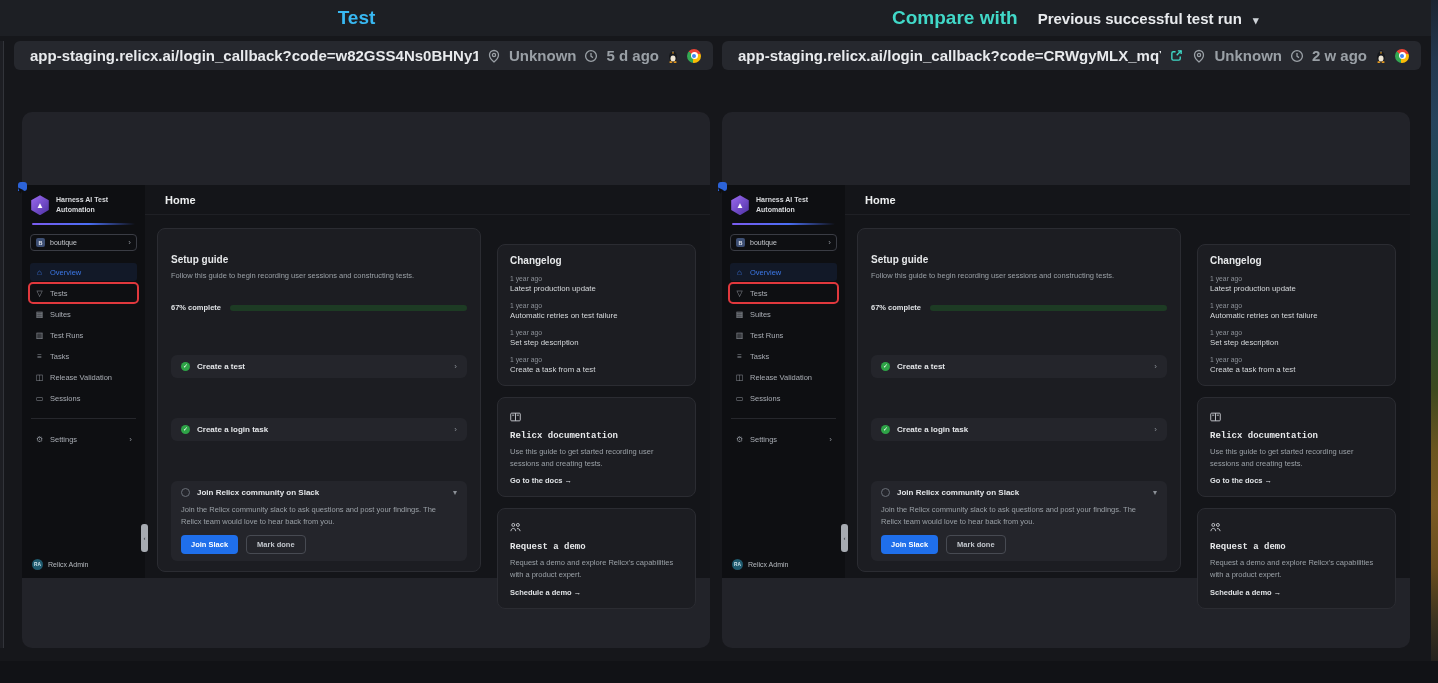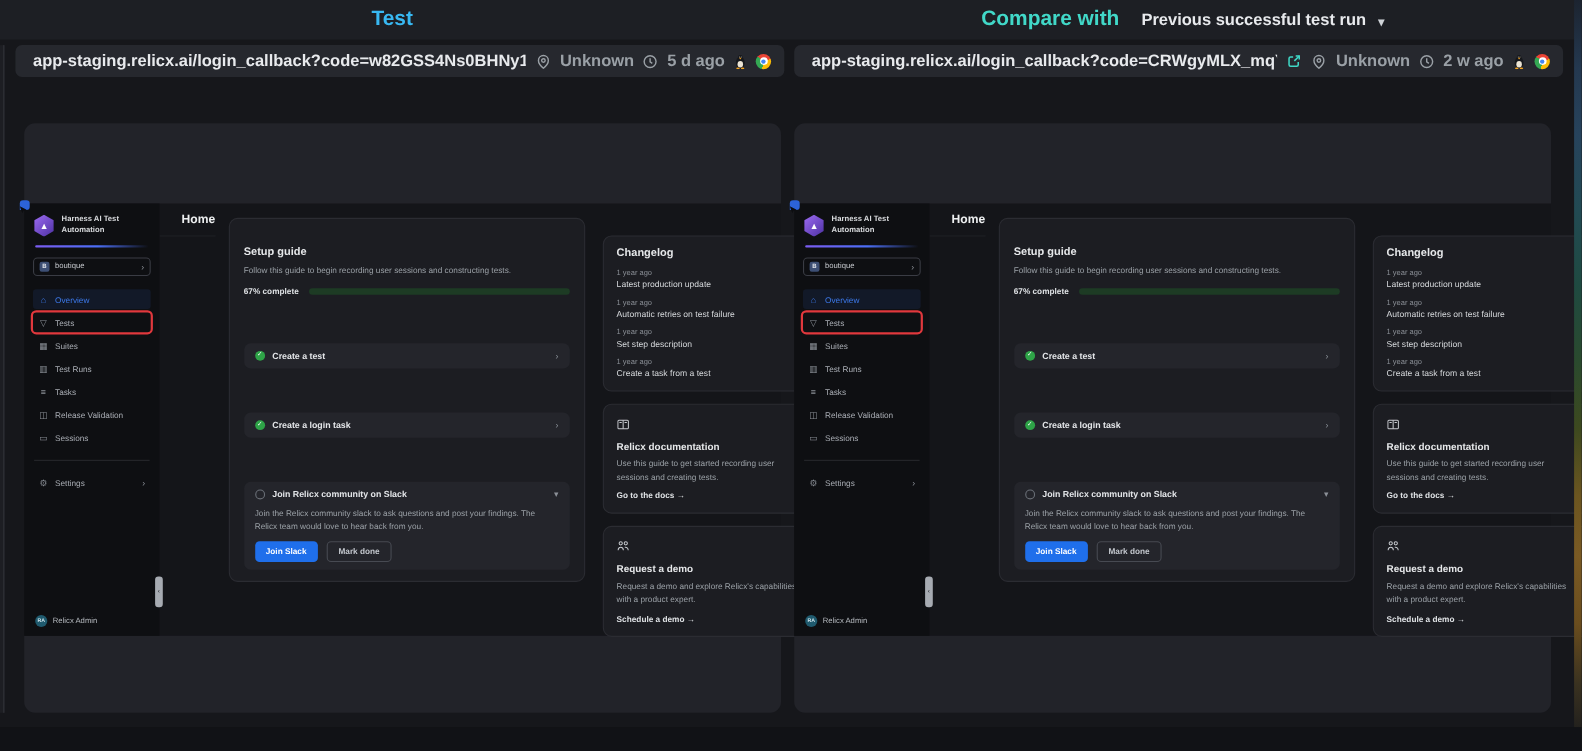--- a/index.html
+++ b/index.html
@@ -73,32 +73,32 @@
   .sb-sep { height:1px; background:#26272c; margin:11px 1px; }
   .sb-user { margin-top:auto; display:flex; align-items:center; gap:5px; padding:0 2px;
     color:#b7bbc0; font-size:7px; }
   .avatar { width:11px; height:11px; flex:none; border-radius:50%; background:#1f5a6e; color:#cfe3ea;
     font-size:4.8px; font-weight:700; display:flex; align-items:center; justify-content:center; }
   .collapse { position:absolute; left:119px; top:339px; width:7px; height:28px; z-index:4;
     background:#a7abb2; border-radius:3px; color:#24262b; font-size:6px;
     display:flex; align-items:center; justify-content:center; }
 
   
-  .main { flex:1; min-width:0; display:flex; flex-direction:row; }
+  .main { flex:1; min-width:0; display:flex; flex-direction:column; }
   .main-h { height:30px; line-height:30px; padding-left:20px; font-size:11px; font-weight:600;
     color:#eceeef; border-bottom:1px solid #1f2025; }
   .content { flex:1; display:flex; gap:16px; padding:13px 14px 0 12px; }
   .col-l { width:324px; flex:none; }
   .col-r { width:199px; flex:none; display:flex; flex-direction:column; gap:11px; }
   .card { background:#1c1d22; border:1px solid #2b2c32; border-radius:8px; }
   .card-title { font-size:10px; font-weight:600; color:#e6e8ea; }
 
   .setup { padding:25px 13px 10px; }
   .setup-desc { margin-top:6px; font-size:7.5px; color:#9aa0a6; }
-  .prog-row { margin-top:10px; display:flex; align-items:center; gap:9px; }
+  .prog-row { margin-top:23px; display:flex; align-items:center; gap:9px; }
   .prog-label { font-size:7.5px; font-weight:700; color:#dfe2e5; white-space:nowrap; }
   .prog-track { flex:1; height:6px; border-radius:3px; background:#1d3b24; overflow:hidden; }
   .prog-fill { height:100%; border-radius:3px; background:#2ea347; }
   .setup-items { margin-top:11px; display:flex; flex-direction:column; gap:8px; }
   .sitem { background:#24252b; border-radius:6px; padding:7px 10px;margin-top:32px; }
   .sitem-row { display:flex; align-items:center; gap:7px; }
   .check { width:9px; height:9px; flex:none; border-radius:50%; background:#2ea347; color:#fff;
     font-size:6px; line-height:9px; text-align:center; }
   .circle { width:9px; height:9px; flex:none; border-radius:50%; border:1px solid #6a6f77; }
   .sitem-label { font-size:8px; font-weight:600; color:#e3e5e8; }
@@ -110,21 +110,21 @@
   .btn-ghost { background:transparent; color:#c3c7cd; font-size:7.5px; font-weight:600;
     padding:4px 10px; border-radius:4px; border:1px solid #474a52; font-family:inherit; }
 
   .cl { padding:10px 12px 11px;margin-top:16px; }
   .cl-entry { margin-top:9px; }
   .cl-time { font-size:6.8px; color:#8b9097; }
   .cl-title { margin-top:2px; font-size:7.8px; color:#d6d9dc; }
 
   .doc, .demo { padding:10px 12px 11px; }
   .card-icon { color:#c9ccd1; display:inline-flex; }
-  .doc .card-title, .demo .card-title { margin-top:5px; font-size:9px; }
+  .doc .card-title, .demo .card-title { margin-top:5px; font-size:9px;font-family:Liberation Mono, monospace; }
   .card-desc { margin-top:5px; font-size:7.5px; line-height:1.55; color:#9aa0a6; }
   .card-link { margin-top:7px; font-size:7.5px; font-weight:600; color:#dfe2e5; }
 
   
   .edge-left { position:absolute; left:0; top:41px; width:4px; height:607px;
     background:#1d1e23; border-right:1px solid #32343a; }
   .edge-strip { position:absolute; right:0; top:0; width:7px; height:683px;
     background:linear-gradient(180deg,
       #1c2430 0%, #24384f 9%, #27435c 18%, #224a53 28%, #1f4a41 38%,
       #2a4a2e 48%, #3d491f 57%, #6b5520 66%, #7a5a24 74%, #6a4d1e 83%,

